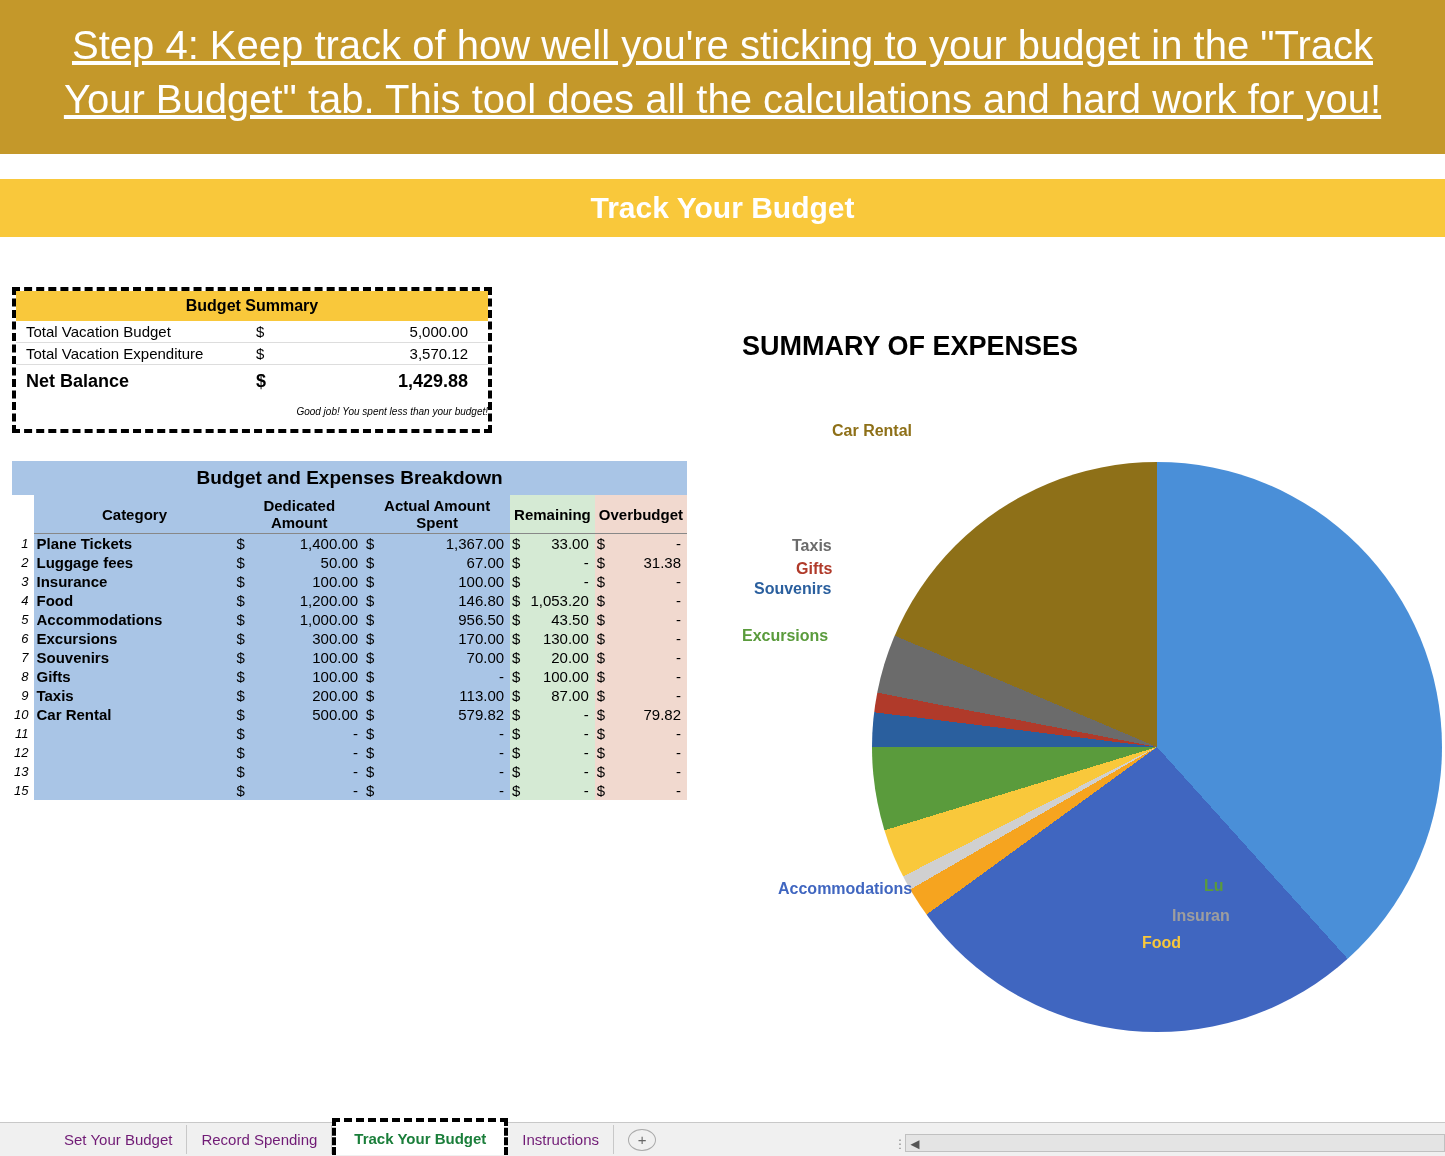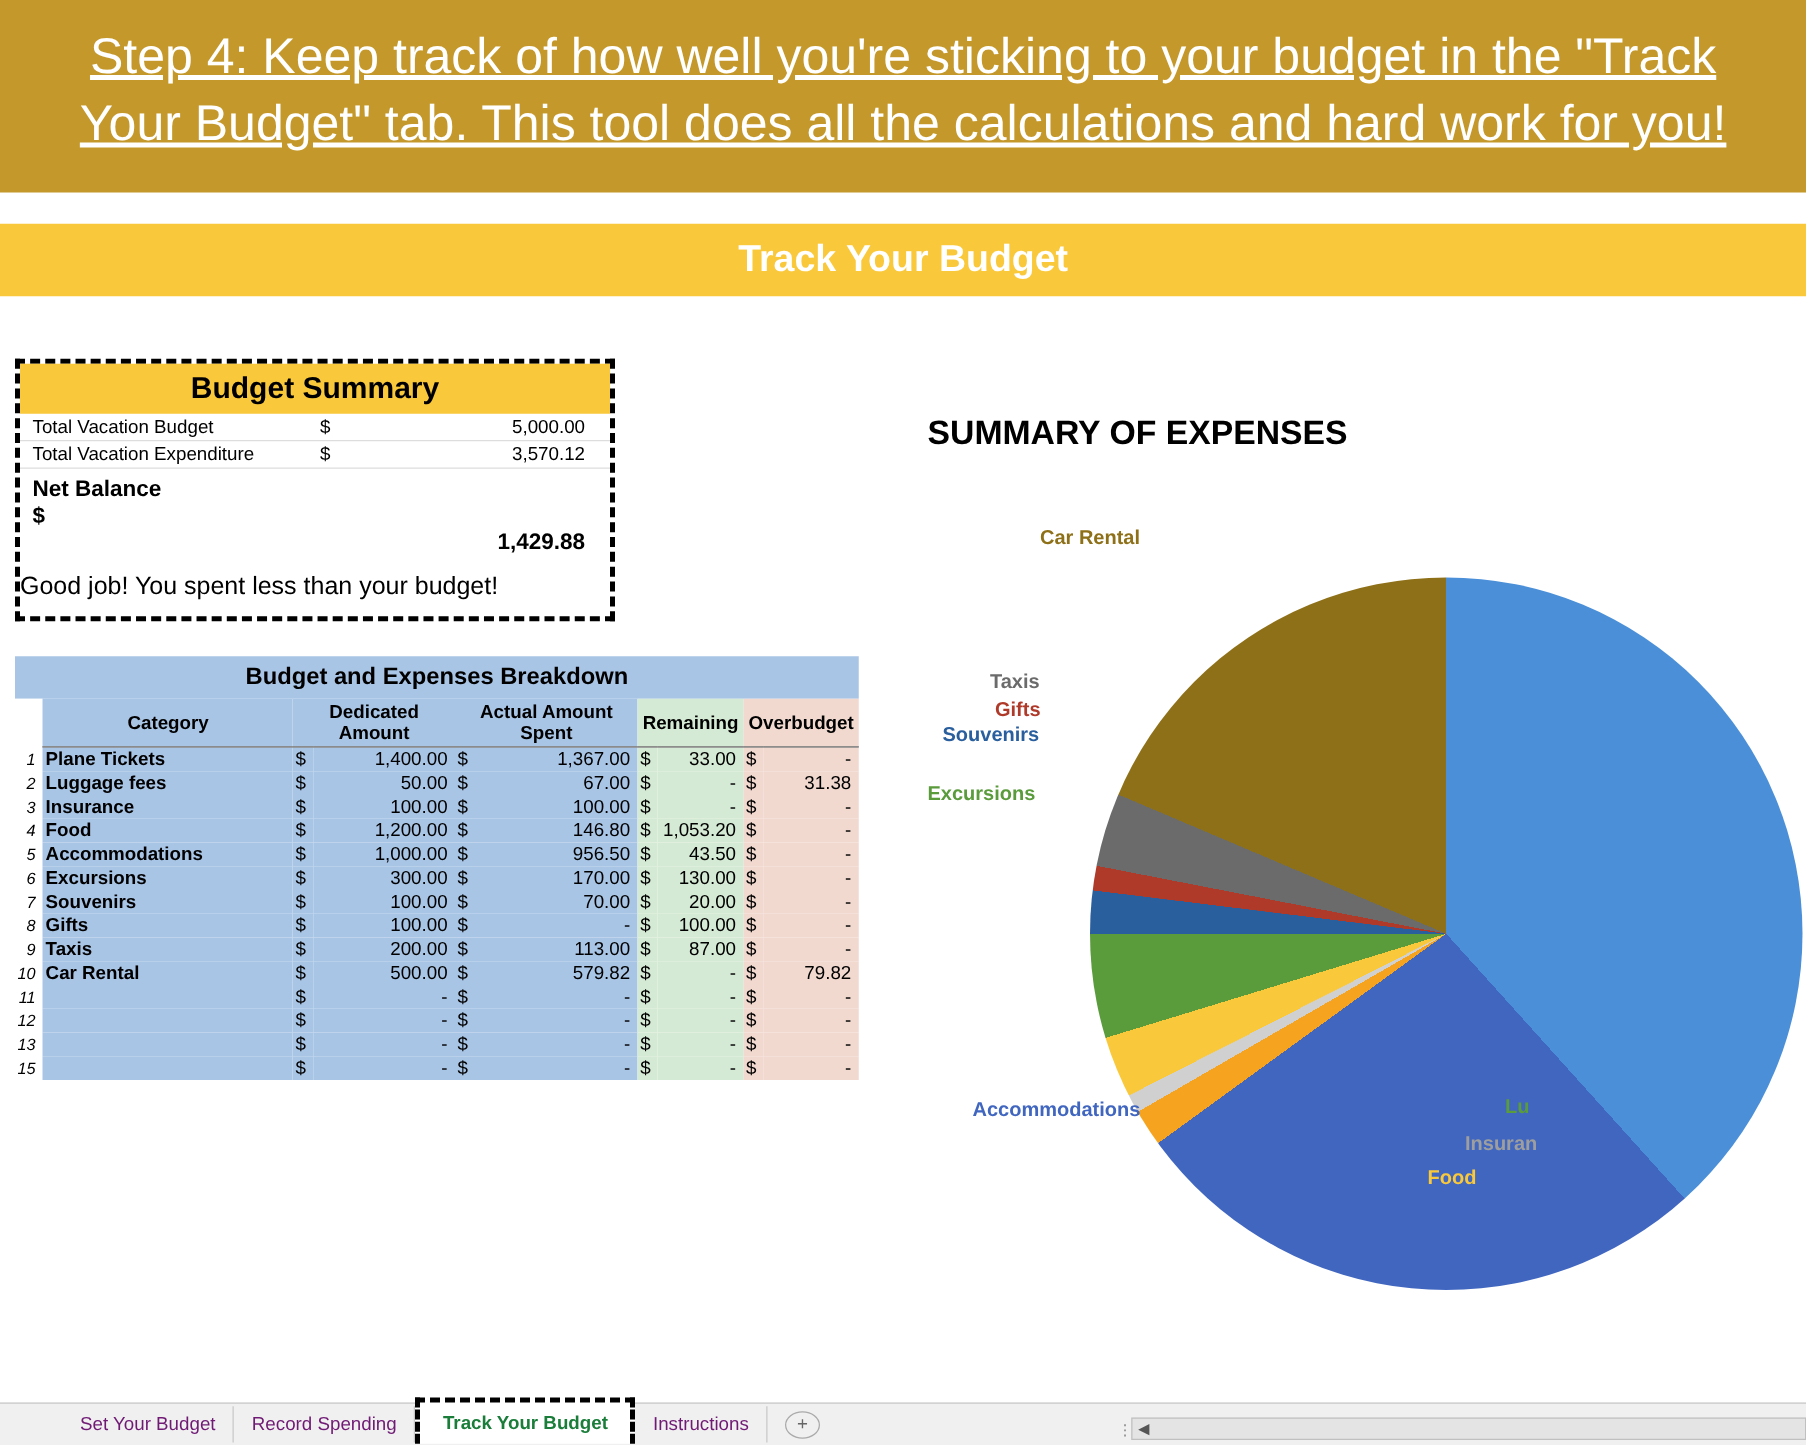--- a/index.html
+++ b/index.html
@@ -34,35 +34,35 @@
   .budget-summary {
     border: 4px dashed #000;
     width: 480px;
     margin-bottom: 28px;
     padding-bottom: 10px;
   }
   .bs-header {
     background: #f9c83b;
     text-align: center;
     font-weight: bold;
-    font-size: 24px;
+    font-size: 16px;
     padding: 6px 0;
   }
   .bs-row {
     display: flex;
     padding: 2px 10px;
     font-size: 15px;
     border-bottom: 1px solid #ddd;
   }
-  .bs-row.net { font-weight: bold; font-size: 18px; border: none; padding: 6px 10px; flex-direction: column; }
+  .bs-row.net { font-weight: bold; font-size: 18px; border: none; padding: 6px 10px; }
   .bs-label { width: 230px; font-weight: bold; }
   .bs-row:not(.net) .bs-label { font-weight: normal; }
   .bs-currency { width: 30px; }
   .bs-value { flex: 1; text-align: right; padding-right: 10px; }
-  .bs-msg { text-align: left; font-size: 20px; padding: 8px 0 2px; }
+  .bs-msg { text-align: right; font-style: italic; font-size: 10px; padding: 8px 0 2px; }
   
   .breakdown { width: 675px; }
   .bd-title {
     background: #a9c5e6;
     text-align: center;
     font-weight: bold;
     font-size: 19px;
     padding: 6px 0;
   }
   table.bd { border-collapse: collapse; width: 100%; font-size: 15px; }

